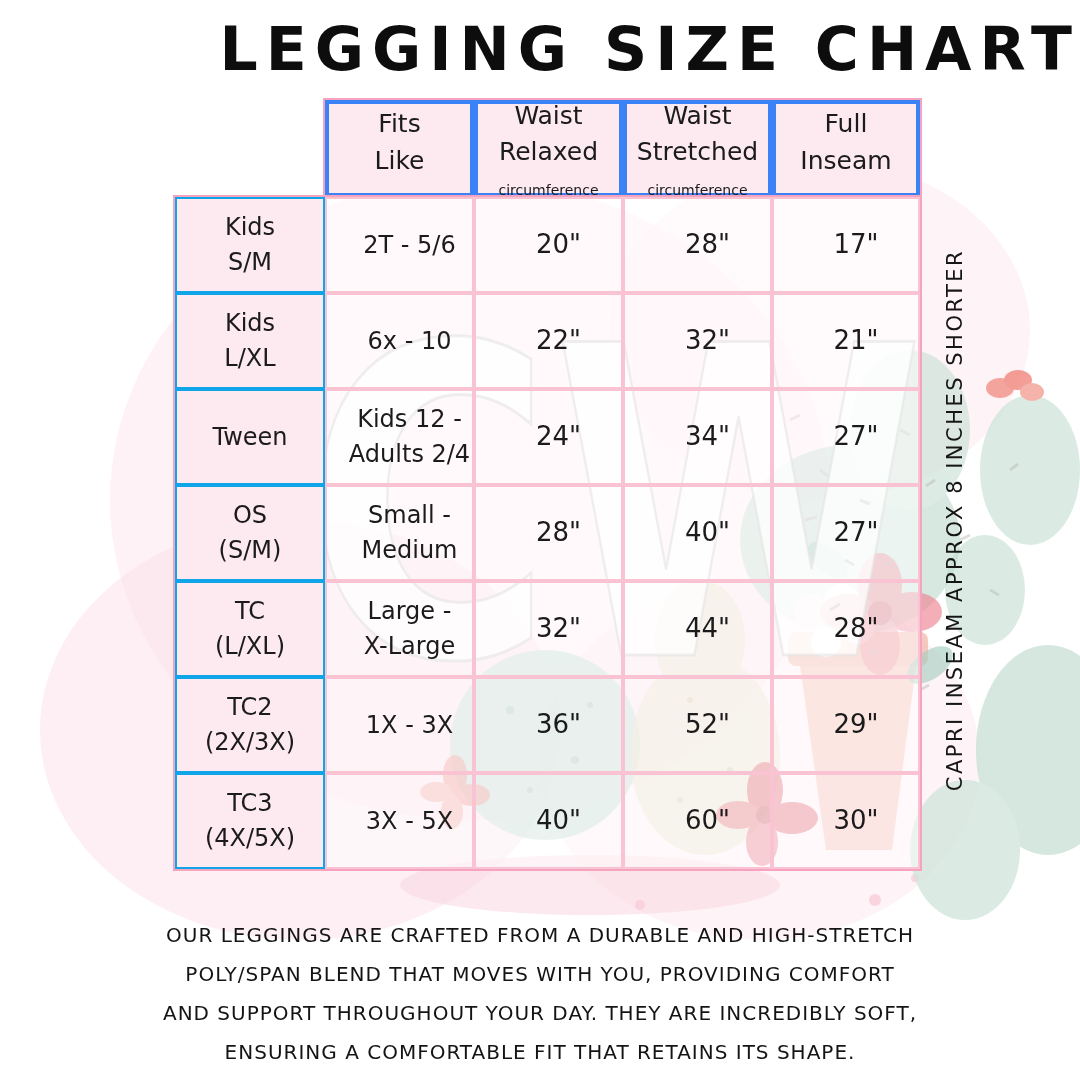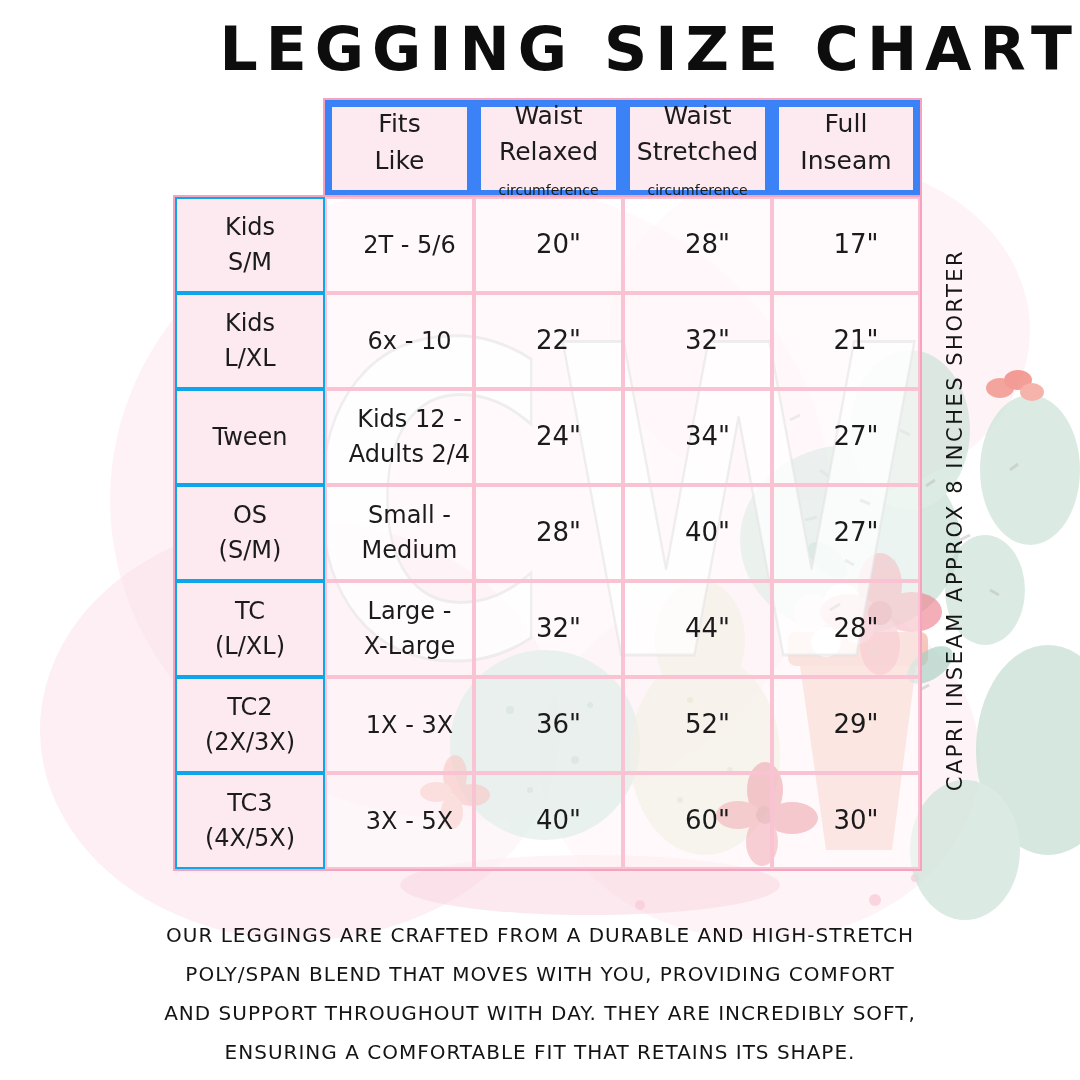--- a/index.html
+++ b/index.html
@@ -21,21 +21,21 @@
   }
   .body-grid{
     position:absolute;left:175px;top:197px;z-index:2;display:grid;
     grid-template-columns:150px 149px 149px 149px 148px;grid-template-rows:repeat(7,96px);
     box-shadow:0 0 0 2px #f5a3bf;
   }
   .cell{
     box-sizing:border-box;display:flex;flex-direction:column;align-items:center;justify-content:center;
     text-align:center;white-space:pre-line;line-height:1.45;
   }
-  .cell.head{background:#fde9f0;border:7px solid #3b82f6;font-size:25px;align-items:center;}
+  .cell.head{background:#fde9f0;border:4px solid #3b82f6;font-size:25px;align-items:center;}
   .head-note{font-size:14px;line-height:1.2;margin-top:12px;}
   .cell.rowhead{background:#fde9f0;border:2px solid #0ea5e9;font-size:24px;}
   .cell.data{background:rgba(255,255,255,0.5);border:2px solid #f9c3d3;font-size:24px;padding-left:20px;}
   .cell.num{font-size:26px;}
 
   .side-note{
     position:absolute;left:655px;top:505px;width:600px;height:30px;z-index:2;
     transform:rotate(-90deg);display:flex;align-items:center;justify-content:center;
     font-size:21px;letter-spacing:2.5px;white-space:nowrap;color:#161616;
   }
@@ -217,17 +217,17 @@
     <div class="cell data num">40"</div>
     <div class="cell data num">60"</div>
     <div class="cell data num">30"</div>
   </div>
 
   <div class="side-note">CAPRI INSEAM APPROX 8 INCHES SHORTER</div>
 
   <div class="footer">
     <div class="footer-line">OUR LEGGINGS ARE CRAFTED FROM A DURABLE AND HIGH-STRETCH</div>
     <div class="footer-line">POLY/SPAN BLEND THAT MOVES WITH YOU, PROVIDING COMFORT</div>
-    <div class="footer-line">AND SUPPORT THROUGHOUT WITH DAY. THEY ARE INCREDIBLY SOFT,</div>
+    <div class="footer-line">AND SUPPORT THROUGHOUT YOUR DAY. THEY ARE INCREDIBLY SOFT,</div>
     <div class="footer-line">ENSURING A COMFORTABLE FIT THAT RETAINS ITS SHAPE.</div>
   </div>
 
 </div>
 
 </body></html>

